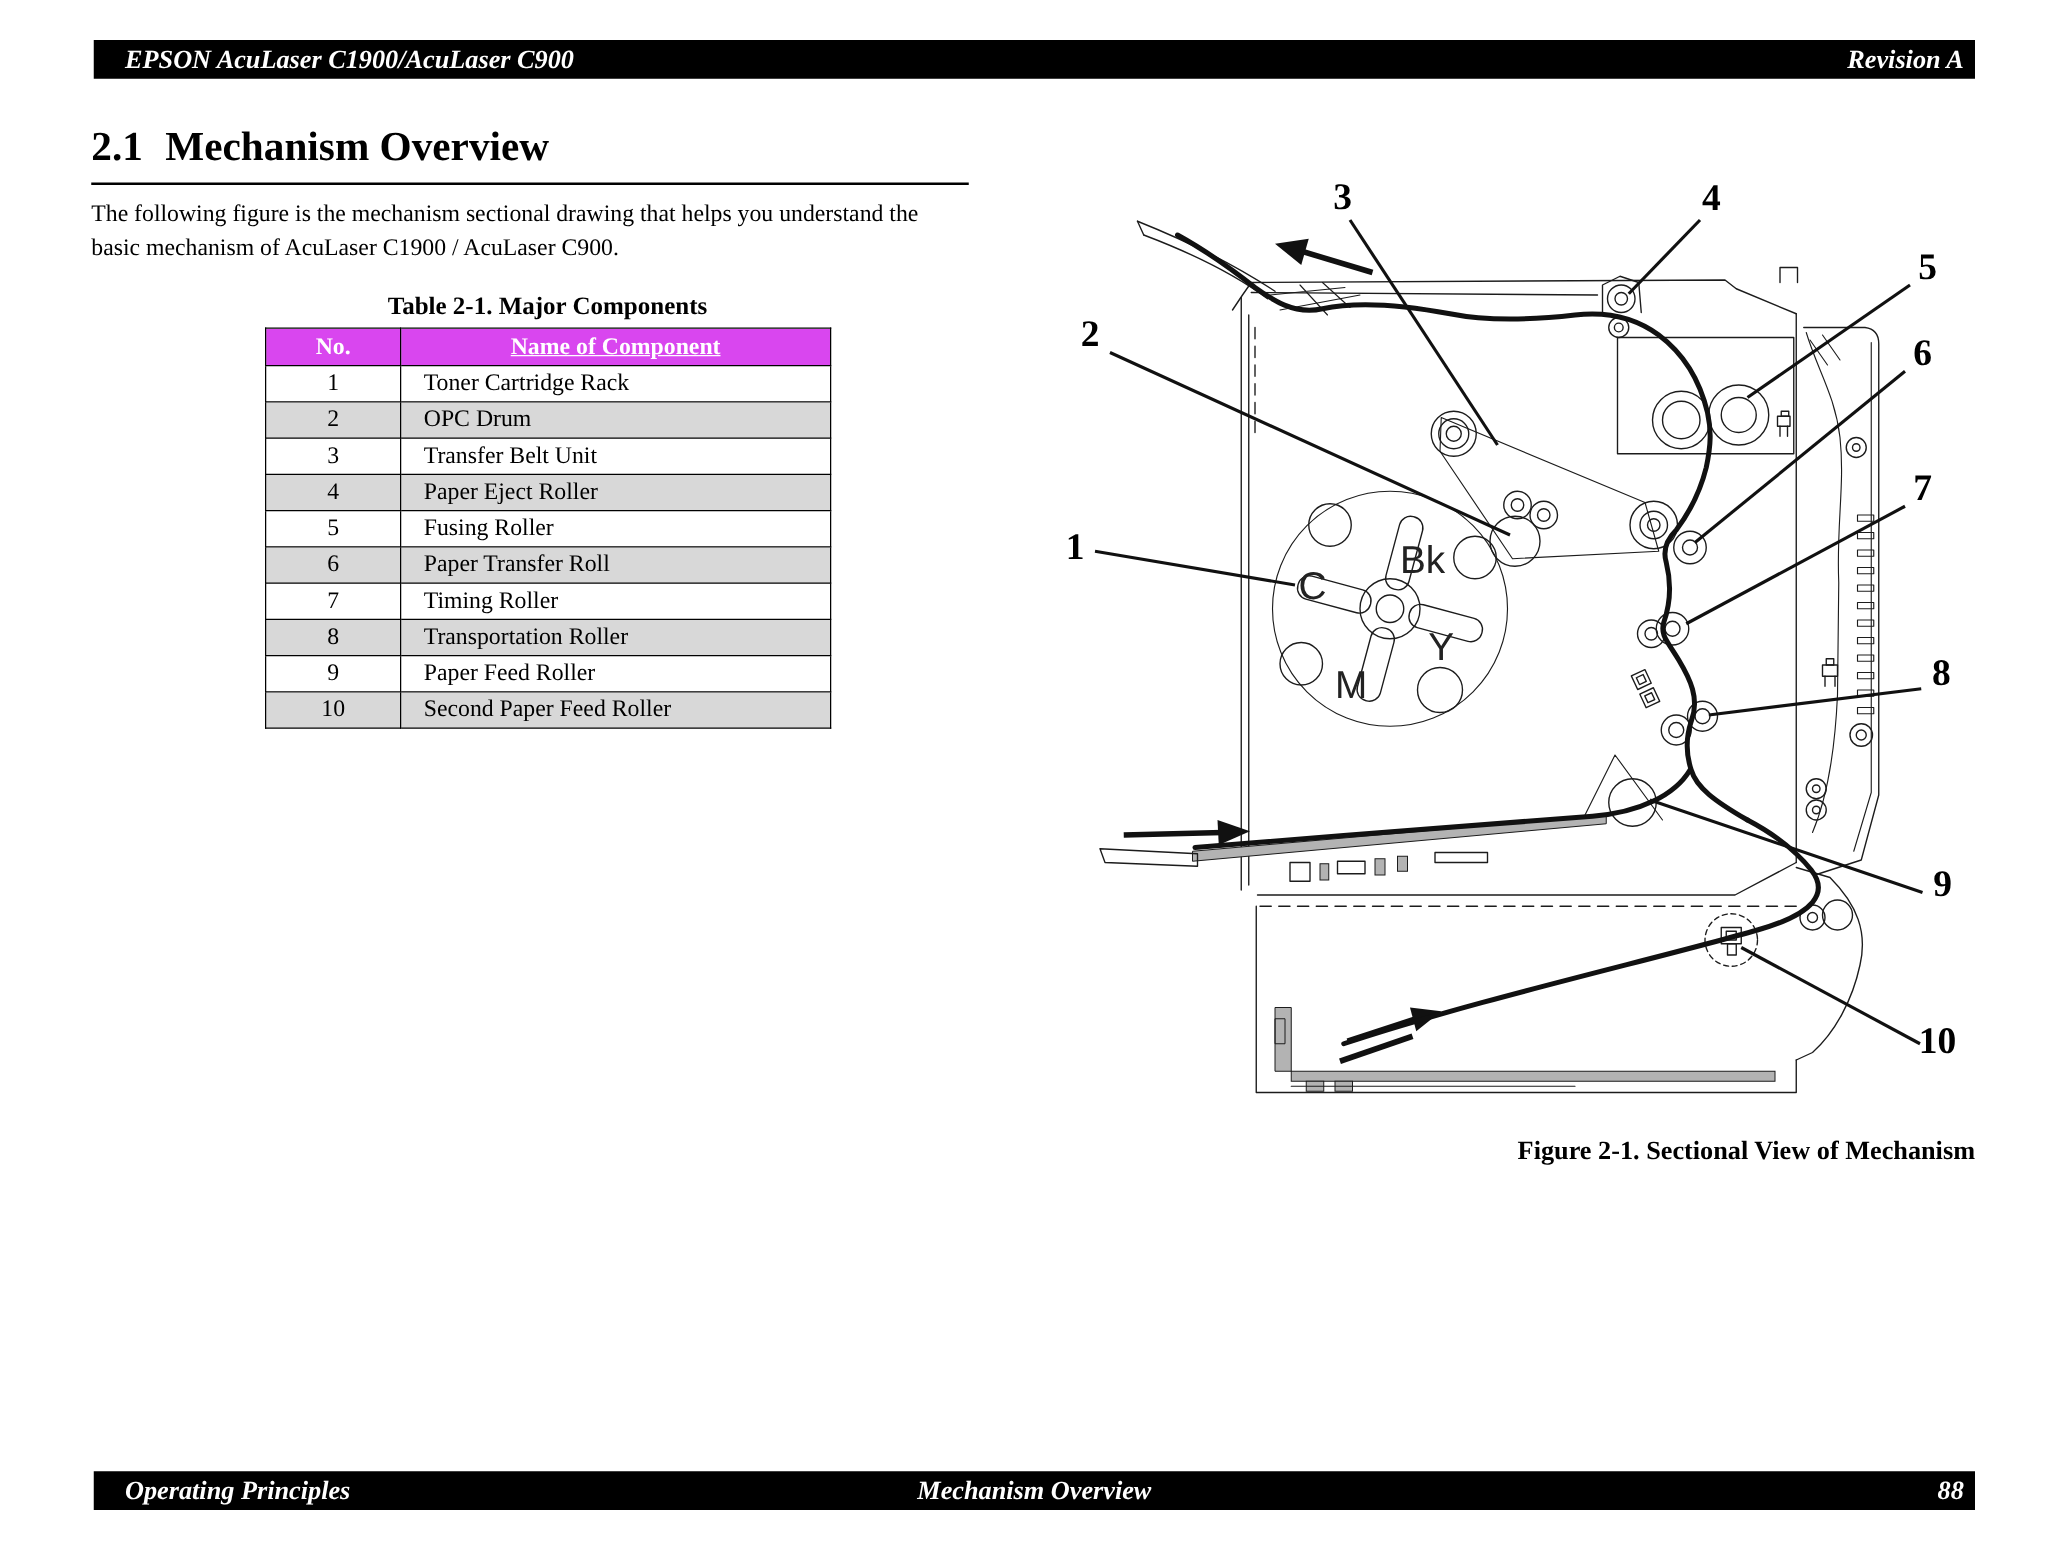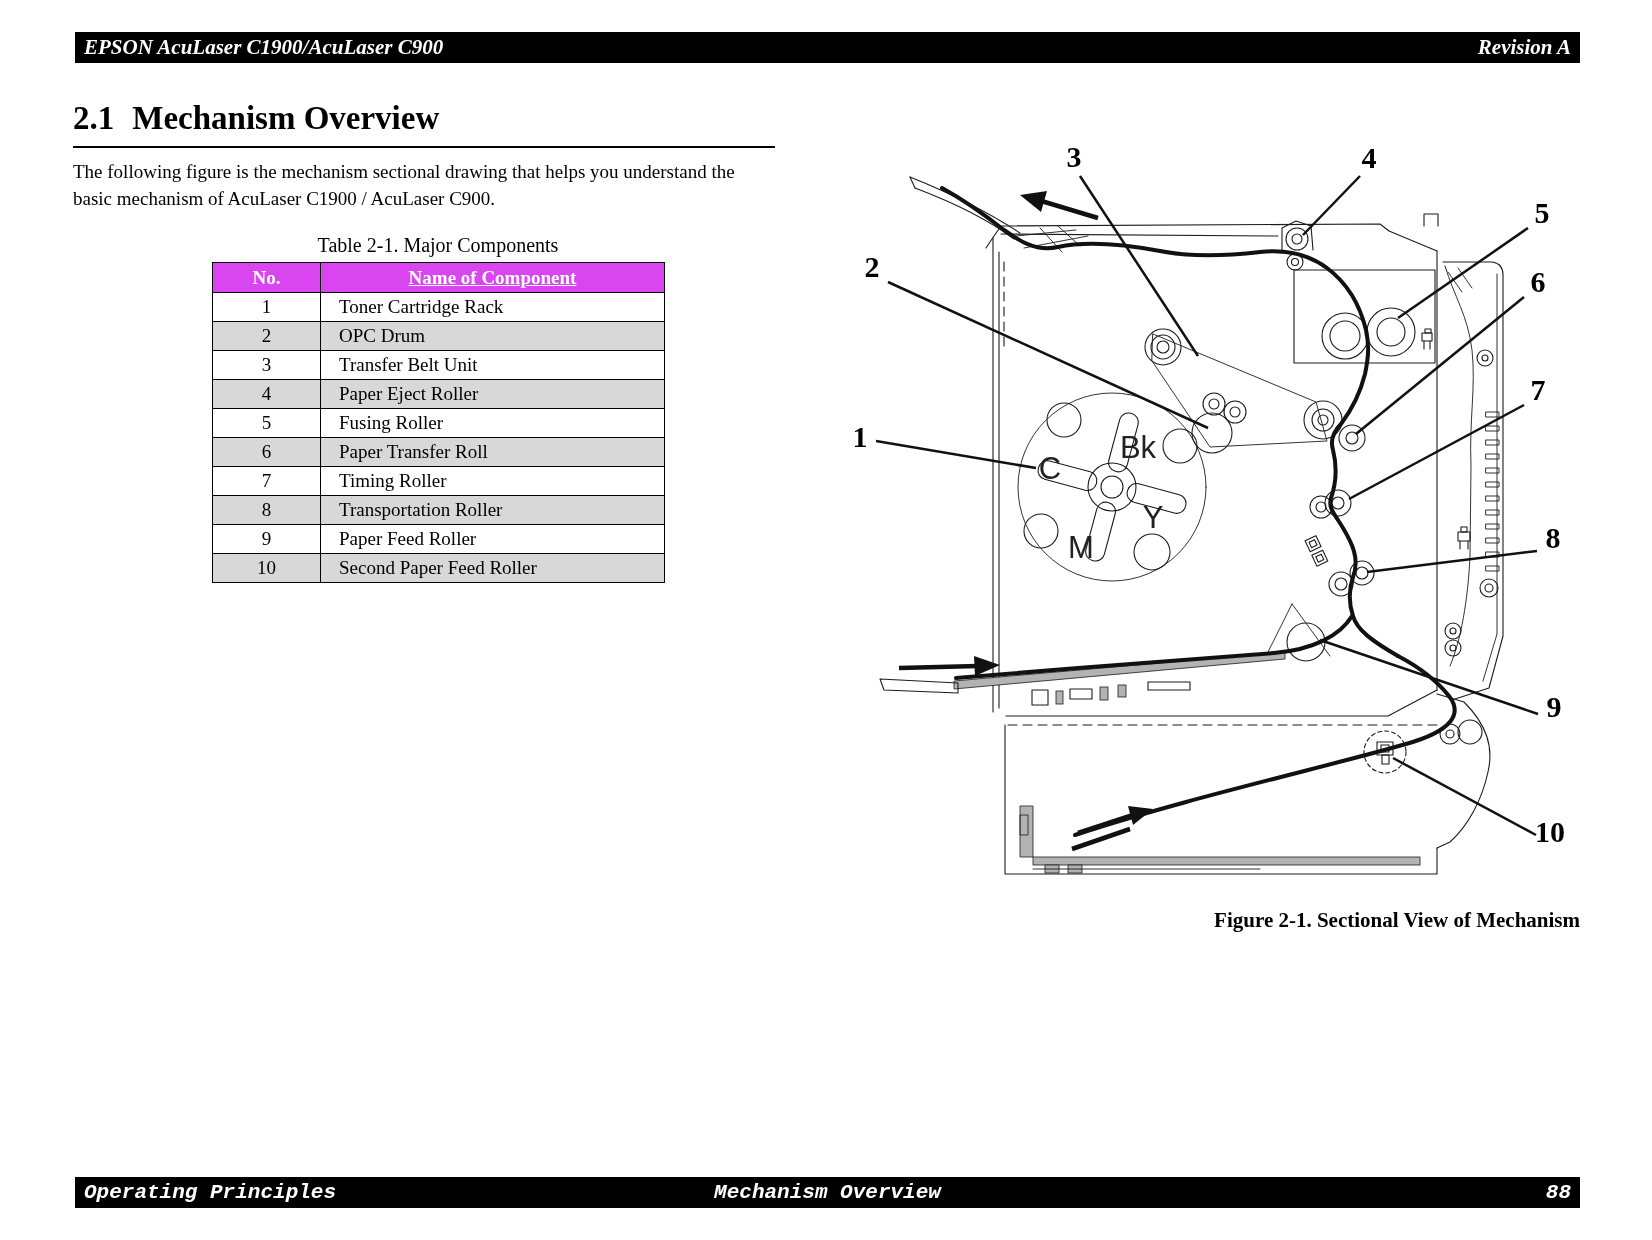--- a/index.html
+++ b/index.html
@@ -5,33 +5,33 @@
   html,body{margin:0;padding:0;background:#888;}
   .page{
     position:relative;width:1652px;height:1240px;background:#ffffff;
     font-family:"Liberation Serif","DejaVu Serif",serif;color:#000;overflow:hidden;
   }
   .bar{
     position:absolute;left:75px;width:1505px;height:31px;background:#000;color:#fff;
     display:flex;align-items:center;justify-content:space-between;
     font-style:italic;font-weight:bold;font-size:21px;padding:0;box-sizing:border-box;
   }
-  .bar .lft{padding-left:9px;}
+  .bar .lft{padding-left:25px;}
   .bar .rgt{padding-right:9px;}
   .bar .ctr{position:absolute;left:0;right:0;text-align:center;}
   #headerBar{top:32px;}
-  #footerBar{top:1177px;font-family:Liberation Mono, monospace;}
+  #footerBar{top:1177px;}
   .heading{
     position:absolute;left:73px;top:100px;font-weight:bold;font-size:33px;white-space:nowrap;text-align:right;
   }
   .heading .num{margin-right:18px;}
   .rule{position:absolute;left:73px;top:146px;width:702px;border-top:2px solid #000;}
   .intro{position:absolute;left:73px;top:158px;font-size:19px;line-height:27px;width:700px;}
   .tbl-title{position:absolute;left:212px;top:234px;width:452px;text-align:center;
-    font-weight:normal;font-size:20px;}
+    font-weight:bold;font-size:20px;}
   table.components{
     position:absolute;left:212px;top:262px;width:452px;border-collapse:collapse;
     font-size:19px;table-layout:fixed;border:1.5px solid #000;
   }
   table.components th,table.components td{
     border:1px solid #000;height:28px;padding:0;overflow:hidden;white-space:nowrap;
   }
   table.components thead th{
     background:#d946ef;color:#fff;font-weight:bold;height:29px;border:1px solid #000;
   }

